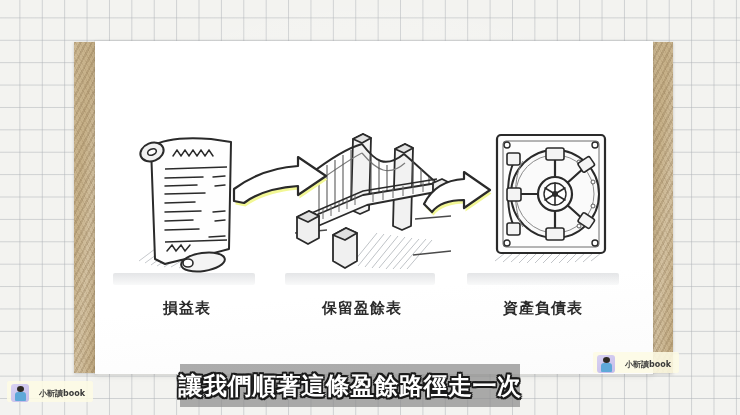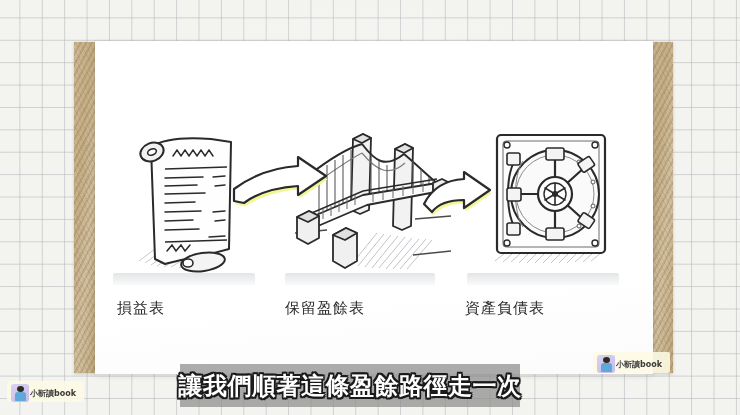--- a/index.html
+++ b/index.html
@@ -63,22 +63,22 @@
 
   
   .arrow{ position:absolute; }
   #arrow1{ left:135px; top:112px; width:100px; height:56px; }
   #arrow2{ left:325px; top:128px; width:74px; height:48px; }
 
   
   .fig-label{
     position:absolute; top:258px;
     font-family:"DejaVu Sans","Liberation Sans", sans-serif;
-    font-size:15px; font-weight:normal; color:#2b2b2b;
-    letter-spacing:1px; text-align:left;
+    font-size:15px; font-weight:bold; color:#2b2b2b;
+    letter-spacing:1px; text-align:center;
   }
   #label-1{ left:22px;  width:140px; }
   #label-2{ left:190px; width:154px; }
   #label-3{ left:370px; width:156px; }
 
   
   #subtitle-band{
     position:absolute; left:180px; top:364px; width:340px; height:43px;
     background:rgba(140,140,140,.72);
     display:flex; align-items:center; justify-content:center;
@@ -89,21 +89,21 @@
     letter-spacing:.5px; white-space:nowrap;
     text-shadow:
       -1.6px -1.6px 0 #1a1a1a,  1.6px -1.6px 0 #1a1a1a,
       -1.6px  1.6px 0 #1a1a1a,  1.6px  1.6px 0 #1a1a1a,
        0 -1.8px 0 #1a1a1a, 0 1.8px 0 #1a1a1a,
       -1.8px 0 0 #1a1a1a, 1.8px 0 0 #1a1a1a;
   }
 
   
   .watermark{
-    position:absolute; display:flex; align-items:center; gap:1px;
+    position:absolute; display:flex; align-items:center; gap:10px;
     background:rgba(253,250,228,.88);
     padding:3px 8px 0 4px;
     border-radius:2px;
   }
   #watermark-bl{ left:7px;  top:381px; }
   #watermark-tr{ left:593px; top:352px; }
   .wm-avatar{
     width:18px; height:18px; border-radius:3px;
     background:linear-gradient(145deg,#d9d2f2,#c5bcea);
     position:relative; flex:none; overflow:hidden;

